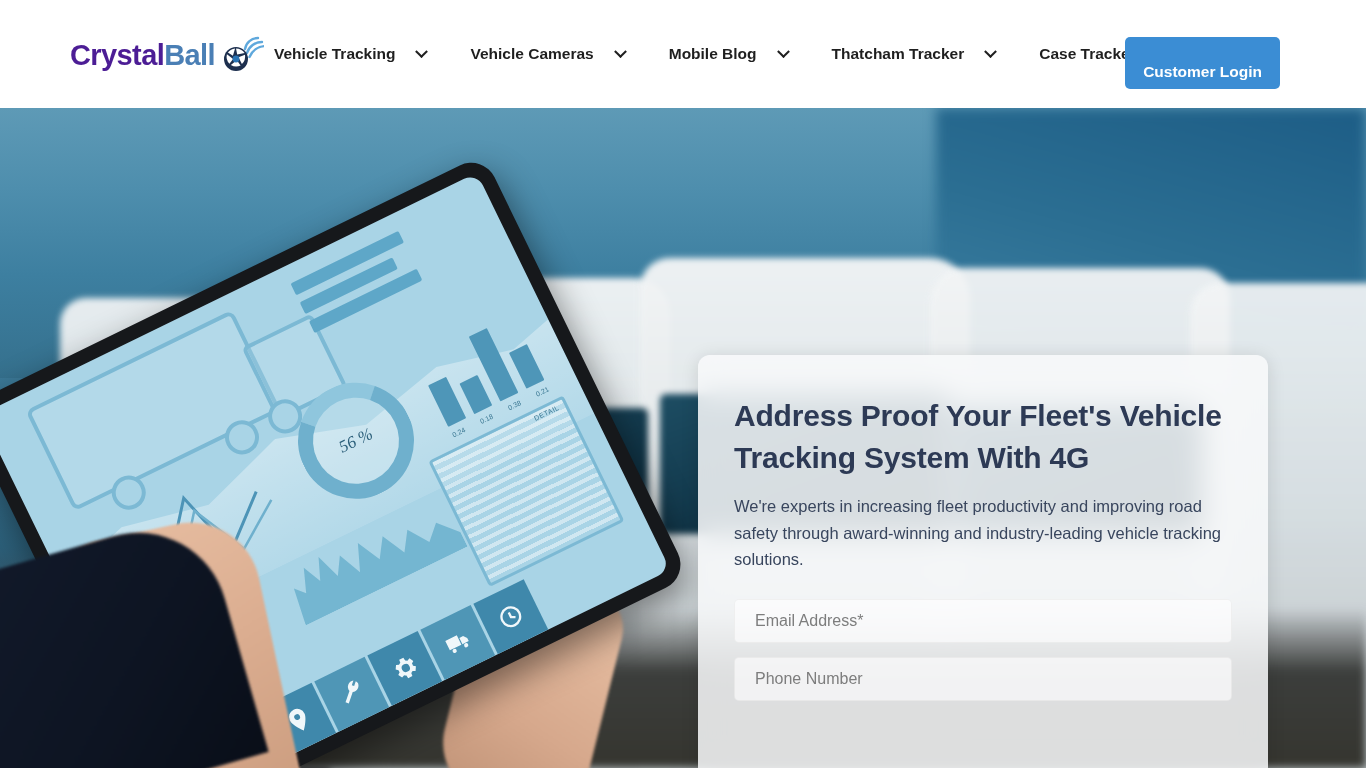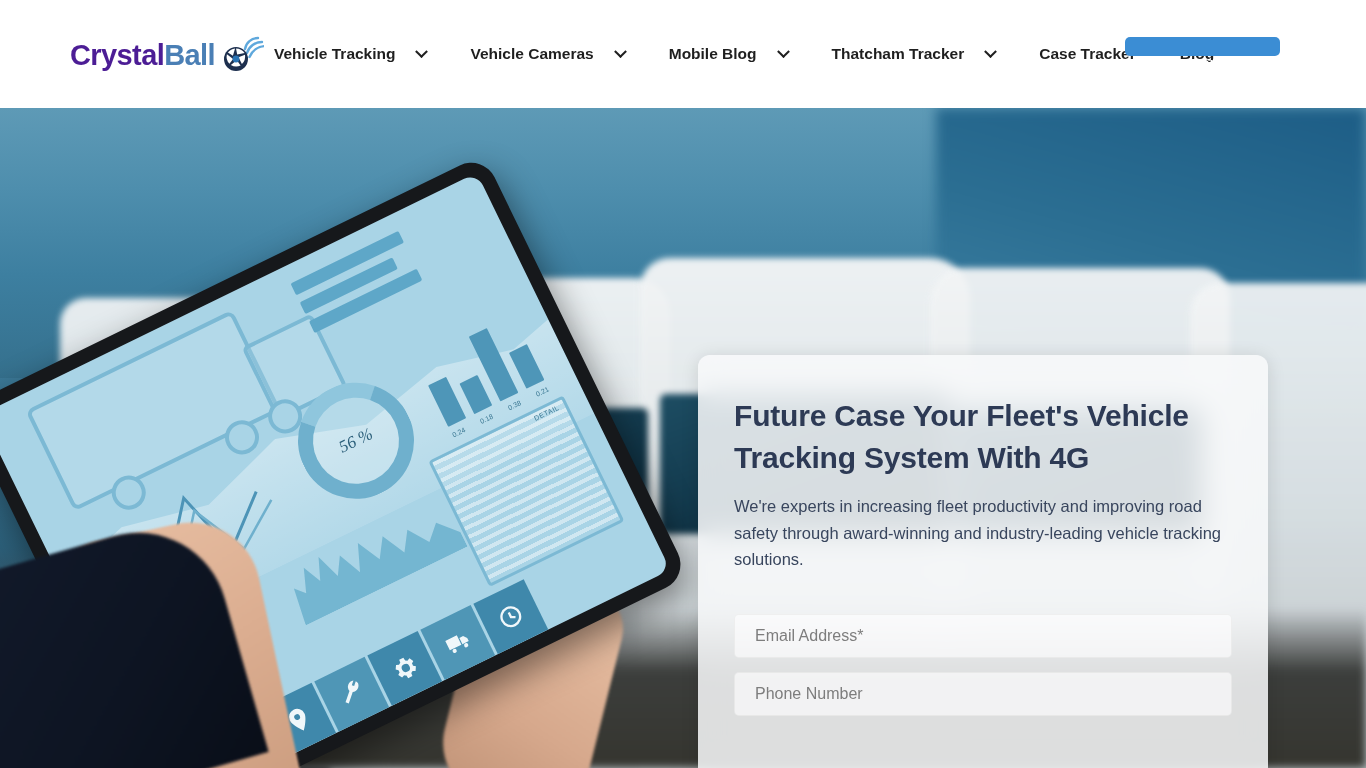--- a/index.html
+++ b/index.html
@@ -89,22 +89,22 @@
   .login-btn {
     position: absolute;
     right: 86px;
     top: 37px;
     background: #3b8dd4;
     color: #ffffff;
     font-size: 15.5px;
     font-weight: bold;
     border: none;
     border-radius: 5px;
-    padding: 8px 18px;
-    height: 19px;
+    padding: 17px 18px;
+    height: 52px;
     line-height: 36px;
     cursor: pointer;
     font-family: "Liberation Sans", sans-serif;
     white-space: nowrap;
   }
 
   
   .hero {
     position: absolute;
     top: 108px; left: 0;
@@ -311,21 +311,21 @@
     font-weight: bold;
     color: #2d3a55;
     line-height: 1.4;
     letter-spacing: -0.2px;
     margin-bottom: 14px;
   }
   .card-sub {
     font-size: 16.5px;
     color: #39465e;
     line-height: 1.62;
-    margin-bottom: 41px;
+    margin-bottom: 26px;
   }
 
   .form-row { display: flex; gap: 10px; margin-bottom: 14px; }
   .field {
     flex: 1;
     height: 44px;
     background: rgba(255,255,255,0.62);
     border: 1px solid rgba(0,0,0,0.045);
     border-radius: 5px;
     padding: 0 20px;
@@ -514,21 +514,21 @@
         </div>
 
       </div>
     </div>
 
     <div class="hand"></div>
     <div class="sleeve"></div>
 
     <div class="card">
 
-      <h1 class="card-title">Future Case Your Fleet's Vehicle Tracking System With 4G</h1>
+      <h1 class="card-title">Address Proof Your Fleet's Vehicle Tracking System With 4G</h1>
       <p class="card-sub">We're experts in increasing fleet productivity and improving road safety through award-winning and industry-leading vehicle tracking solutions.</p>
 
       <form>
 
         <div class="form-row">
           <input class="field" type="email" placeholder="Email Address*" style="">
         </div>
 
         <div class="form-row">
           <input class="field" type="tel" placeholder="Phone Number" style="">

